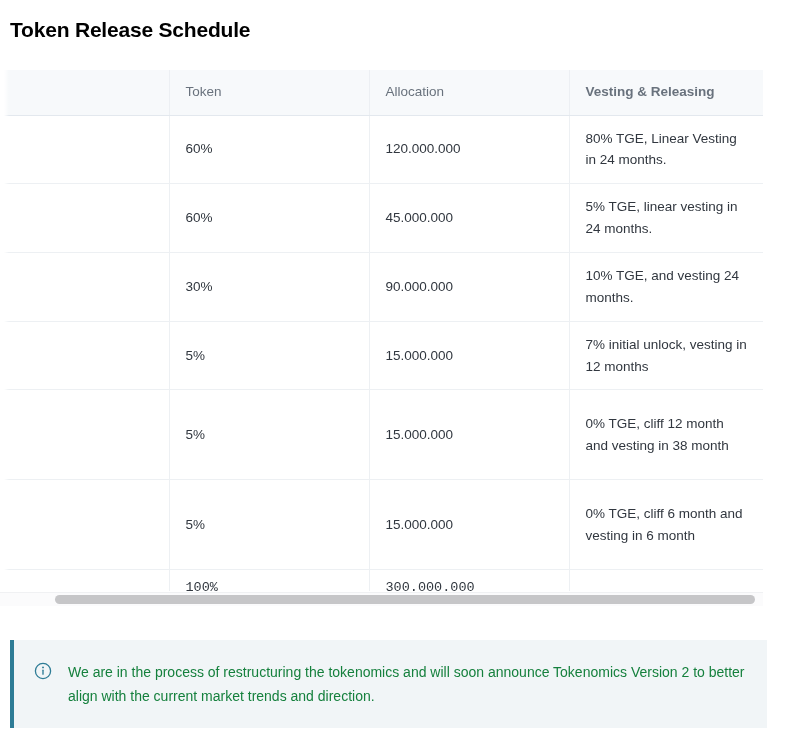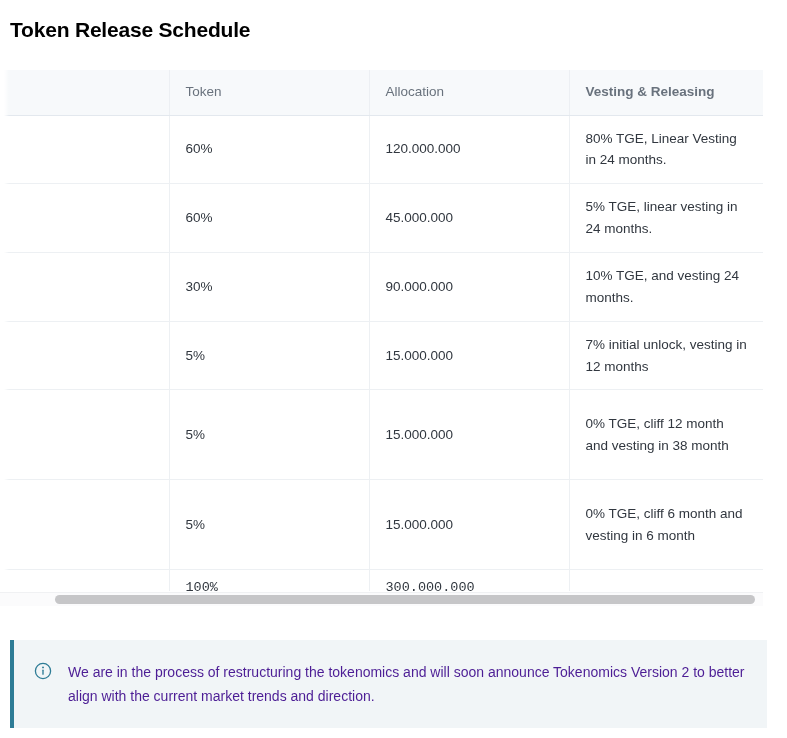--- a/index.html
+++ b/index.html
@@ -135,21 +135,21 @@
   }
   .callout .ico {
     flex:0 0 auto;
     width:18px; height:18px;
     margin-top:2px;
     margin-right:16px;
   }
   .callout .ico svg { display:block; }
   .callout .msg {
     font-size:14px;
-    color:#4c1d95;
+    color:#15803d;
     line-height:1.72;
   }
 </style>
 </head>
 <body>
 
 <div class="page">
 
   <h1 class="page-title">Token Release Schedule</h1>
 

